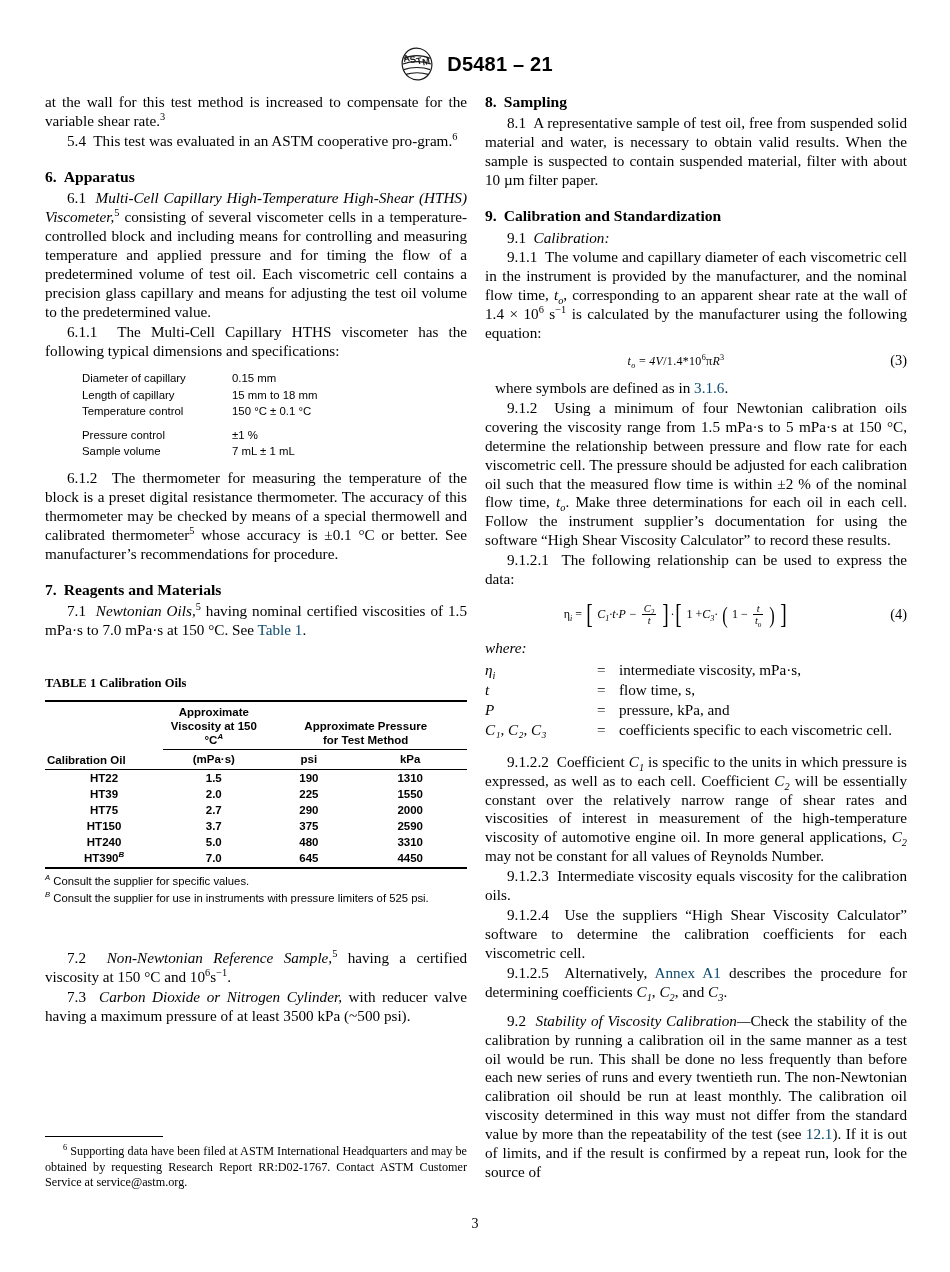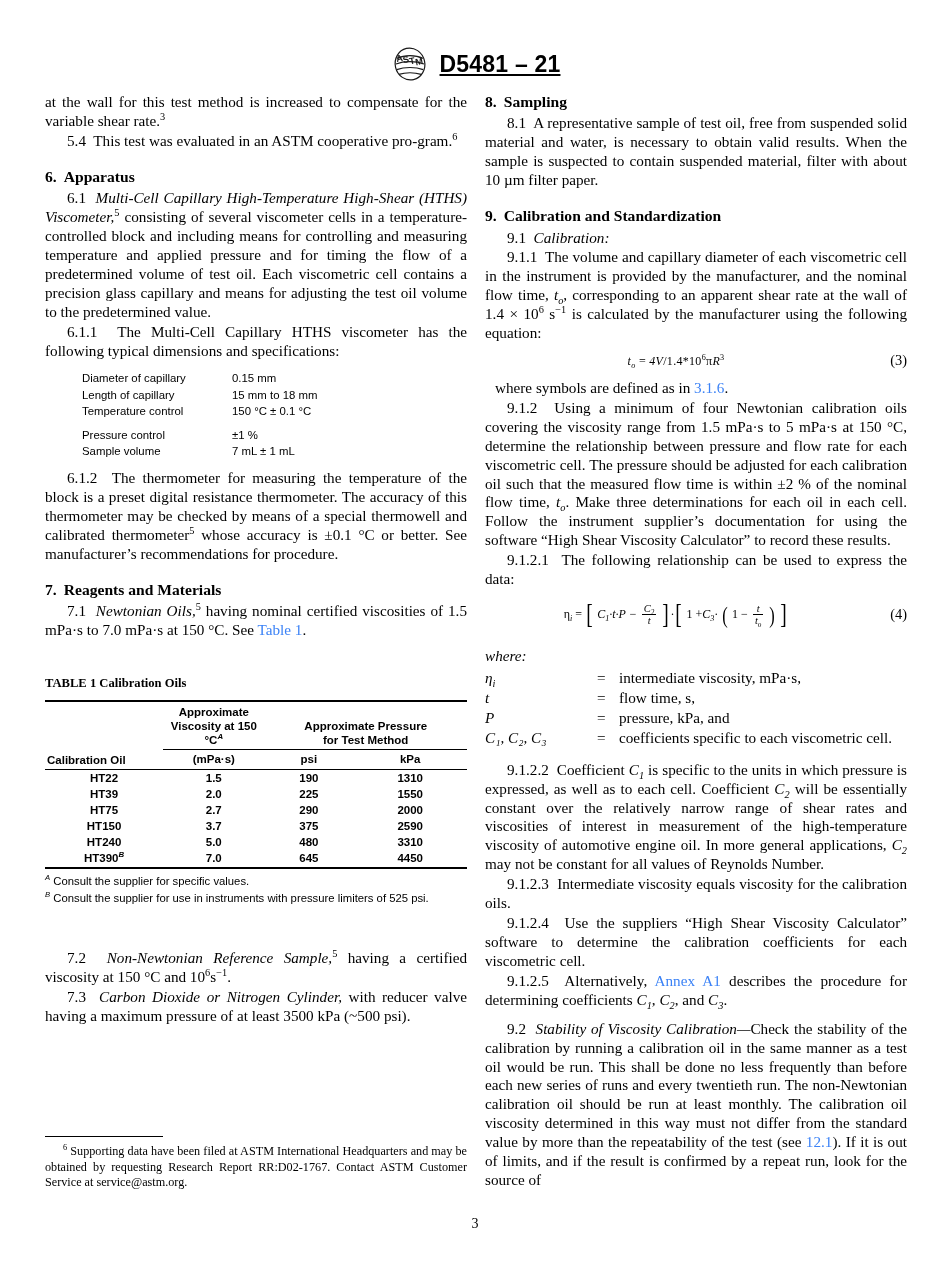--- a/index.html
+++ b/index.html
@@ -35,23 +35,22 @@
     gap: 10px;
   }
   .astm-logo {
     width: 40px;
     height: 40px;
     flex: 0 0 auto;
   }
   .doc-designation {
     font-family: "Liberation Sans", sans-serif;
     font-weight: bold;
-    font-size: 23px;
+    font-size: 20px;
     letter-spacing: 0.2px;
-    text-decoration: underline;
   }
 
   
   .col {
     position: absolute;
     top: 92px;
     width: 422px;
     font-size: 15.2px;
     line-height: 1.245;
     text-align: justify;
@@ -75,21 +74,21 @@
     font-weight: bold;
     font-size: 15.6px;
     margin-top: 16px;
     margin-bottom: 3px;
     text-align: left;
     text-indent: 0;
   }
   .sec-head .num { margin-right: 7px; }
   .spacer-para { margin-top: 9px; }
   i, .it { font-style: italic; }
-  .red { color: #3b82f6; }
+  .red { color: #0c4a6e; }
   sup {
     font-size: 0.68em;
     vertical-align: super;
     line-height: 0;
   }
   sub {
     font-size: 0.68em;
     vertical-align: sub;
     line-height: 0;
   }
@@ -458,21 +457,21 @@
       </div>
       <div class="eq-num">(3)</div>
     </div>
 
     <p class="para para-first" style="text-indent:10px"><span>where symbols are defined as in </span><a class="red" href="#" style="text-decoration:none">3.1.6</a><span>.</span></p>
 
     <p class="para"><span>9.1.2</span>&nbsp; <span>Using a minimum of four Newtonian calibration oils covering the viscosity range from 1.5 mPa·s to 5 mPa·s at 150 °C, determine the relationship between pressure and flow rate for each viscometric cell. The pressure should be adjusted for each calibration oil such that the measured flow time is within ±2 % of the nominal flow time, </span><i class="nw">t<sub>o</sub></i><span>. Make three determinations for each oil in each cell. Follow the instrument supplier’s documentation for using the software “High Shear Viscosity Calculator” to record these results.</span></p>
 
     <p class="para"><span>9.1.2.1</span>&nbsp; <span>The following relationship can be used to express the data:</span></p>
 
-    <div class="eq-line" style="margin:14px 0 20px 0">
+    <div class="eq-line" style="margin:14px 0 12px 0">
       <div class="eq-body">
         <span><span style="font-style:normal">η</span><sub><i>i</i></sub></span>
         <span style="font-style:normal">=</span>
         <span class="brk">[</span>
         <span><i>C</i><sub>1</sub></span><span>·t·P −</span>
         <span class="frac">
           <span class="num2"><i>C</i><sub>2</sub></span>
           <span class="den2">t</span>
         </span>
         <span class="brk">]</span><span style="font-style:normal">·</span><span class="brk">[</span>

